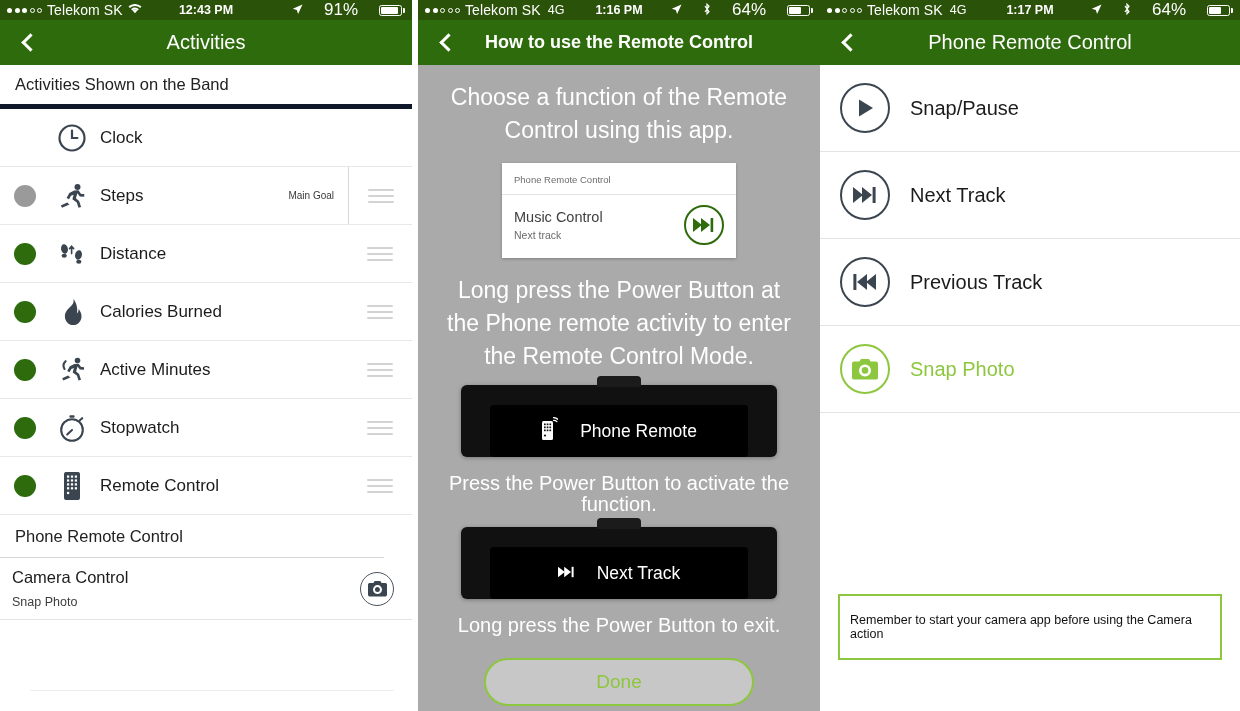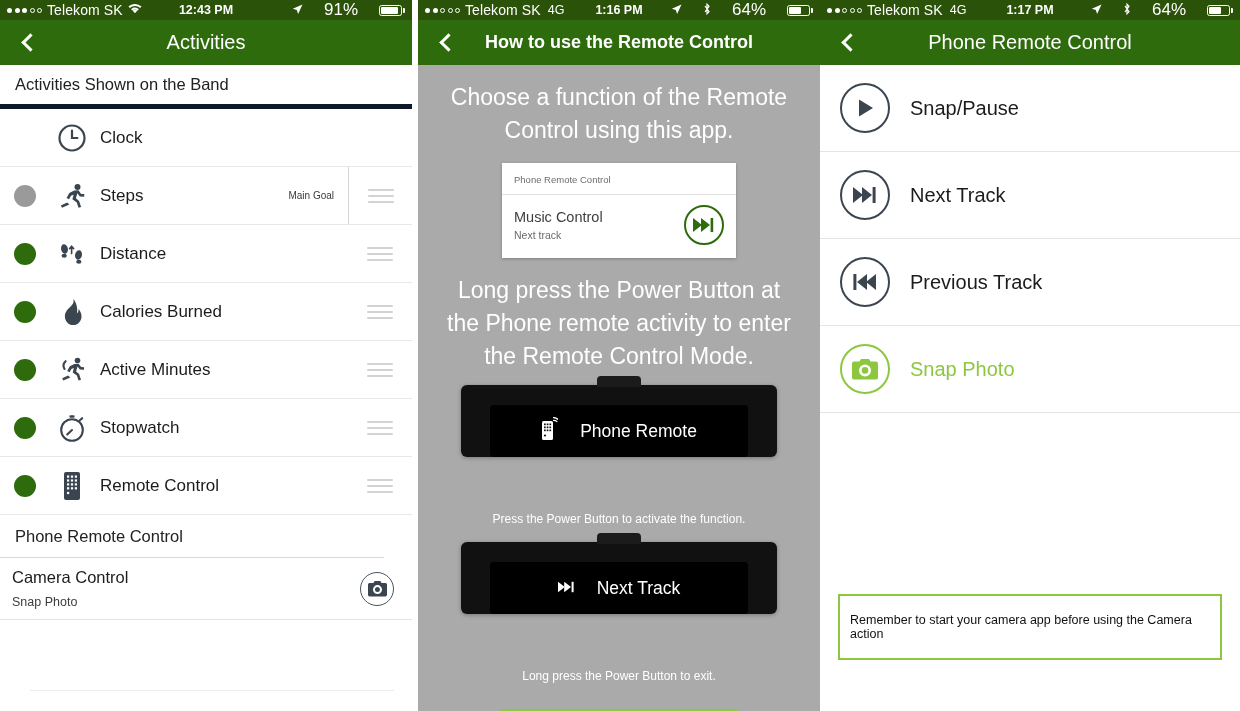--- a/index.html
+++ b/index.html
@@ -104,21 +104,21 @@
     border: 1.7px solid #4a545f; display: flex; align-items: center; justify-content: center;
   }
   .tail-rule { height: 1px; background: #ededed; margin: 70px 18px 0 30px; }
 
   
   .p2body { background: #aaaaaa; height: 646px; position: relative; padding: 0 14px; }
   .p2 .caption {
     color: #fff; text-align: center; font-size: 23px; line-height: 33px;
     padding: 16px 12px 0 12px;
   }
-  .p2 .caption.sm { font-size: 12px; line-height: 21px; margin-top: 36px; }
+  .p2 .caption.sm { font-size: 20px; line-height: 21px; }
   .mockcard {
     width: 234px; margin: 16px auto 0; background: #fff;
     box-shadow: 0 1px 3px rgba(0,0,0,.25);
   }
   .mockcard .mc-head {
     font-size: 9.5px; color: #6d6d6d; padding: 11px 12px 9px 12px;
     border-bottom: 1px solid #e2e2e2;
   }
   .mockcard .mc-body { display: flex; align-items: center; padding: 10px 12px 13px 12px; }
   .mockcard .mc-txt { flex: 1; }

